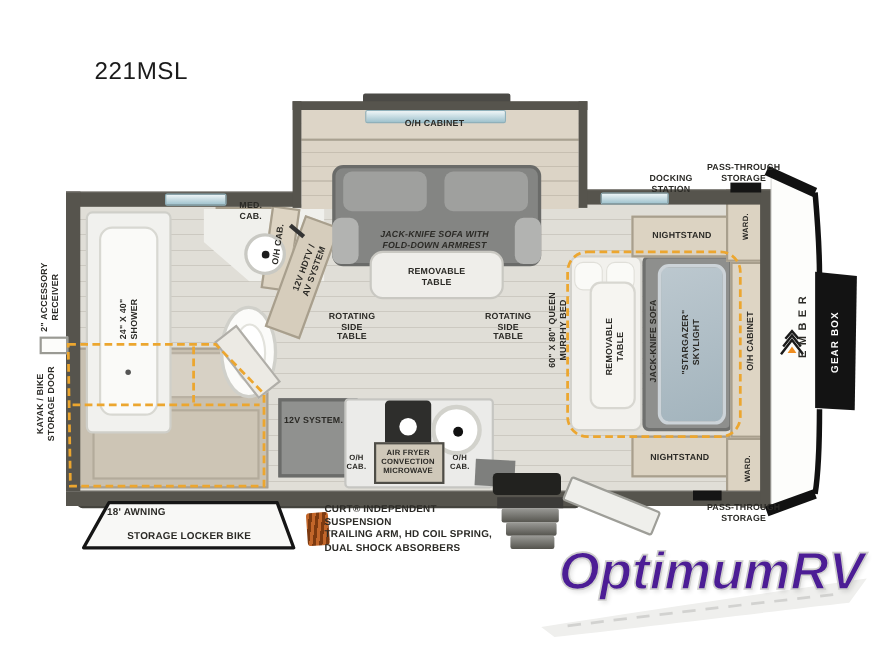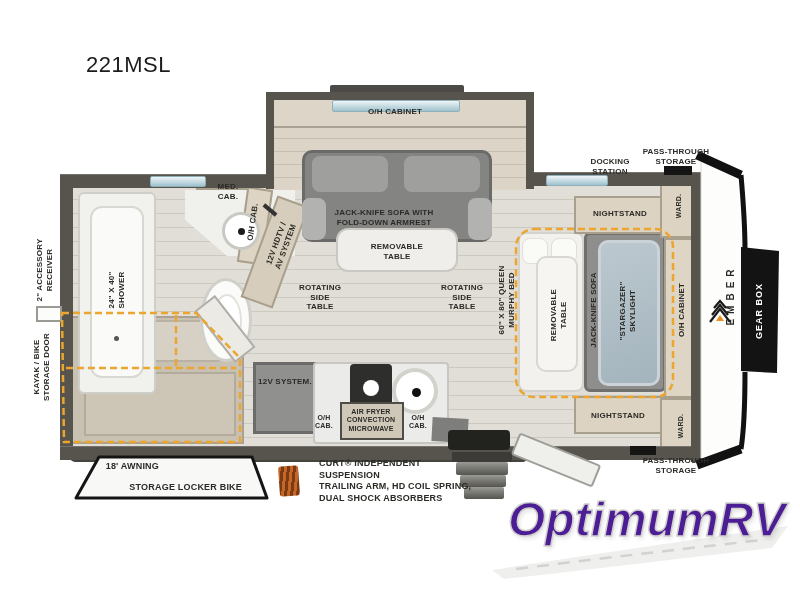--- a/index.html
+++ b/index.html
@@ -9,21 +9,21 @@
   .floor{position:absolute;background:repeating-linear-gradient(180deg,#e0ded7 0 13px,#ccc9c1 13px 14px);z-index:1;}
   .floor-beige{position:absolute;background:repeating-linear-gradient(180deg,#dcd4c6 0 12px,#c7bfb1 12px 13px);z-index:2;}
   .box{position:absolute;z-index:10;box-sizing:border-box;}
   .cab{background:#dcd3c2;border:2px solid #a89f8d;}
   .lbl{position:absolute;z-index:30;font-weight:bold;font-size:8px;line-height:1.2;color:#2b2a26;
        text-align:center;white-space:pre-line;transform:translate(-50%,-50%);letter-spacing:.2px;}
   .v{transform:translate(-50%,-50%) rotate(-90deg);}
   .r82{transform:translate(-50%,-50%) rotate(-82deg);}
   .r70{transform:translate(-50%,-50%) rotate(-70deg);}
   .s7{font-size:7px;}
-  .s9{font-size:9px;text-align:right;}
+  .s9{font-size:9px;}
   .title{position:absolute;left:86px;top:52px;font-size:22px;color:#1b1b1b;z-index:30;letter-spacing:.5px;}
   .window{position:absolute;background:linear-gradient(180deg,#eef5f7 0%,#9fc2cd 100%);
           border:1px solid #8fb0ba;z-index:20;border-radius:2px;}
   svg.overlay{position:absolute;left:0;top:0;z-index:25;pointer-events:none;}
   .watermark{position:absolute;left:508px;top:492px;width:300px;z-index:40;
              font-size:48px;font-weight:bold;font-style:italic;color:#4c1d95;
              -webkit-text-stroke:1.5px #cfcfcd;text-shadow:2px 3px 4px rgba(0,0,0,.10);}
   .coil{position:absolute;left:279px;top:466px;width:20px;height:30px;z-index:12;border-radius:3px;
         background:repeating-linear-gradient(100deg,#c2662a 0 3px,#7d3a10 3px 6px);transform:rotate(-4deg);}
 </style>
@@ -127,21 +127,21 @@
     <polygon points="741,247 779,251 777,373 741,371" fill="#131313"></polygon>
     <g>
       <path d="M710,322 L720,309 L730,322" fill="none" stroke="#1a1a1a" stroke-width="2.2"></path>
       <path d="M712,315 L720,305 L728,315" fill="none" stroke="#1a1a1a" stroke-width="2.2"></path>
       <path d="M714,308 L720,301 L726,308" fill="none" stroke="#1a1a1a" stroke-width="2.2"></path>
       <polygon points="716,321 720,315 724,321" fill="#ef8d21"></polygon>
     </g>
   </svg>
 
   <div class="lbl" style="left:395px;top:112px;width:120px;">O/H CABINET</div>
-  <div class="lbl" style="left:384px;top:218px;width:160px;">JACK-KNIFE SOFA WITH
+  <div class="lbl" style="left:395px;top:218px;width:160px;font-style:italic;">JACK-KNIFE SOFA WITH
 FOLD-DOWN ARMREST</div>
   <div class="lbl" style="left:397px;top:252px;width:90px;">REMOVABLE
 TABLE</div>
 
   <div class="lbl" style="left:320px;top:297px;width:70px;">ROTATING
 SIDE
 TABLE</div>
   <div class="lbl" style="left:462px;top:297px;width:70px;">ROTATING
 SIDE
 TABLE</div>
@@ -182,21 +182,21 @@
   <div class="lbl v" style="left:42px;top:367px;width:80px;">KAYAK / BIKE
 STORAGE DOOR</div>
   <div class="lbl" style="left:610px;top:167px;width:60px;">DOCKING
 STATION</div>
   <div class="lbl" style="left:676px;top:157px;width:80px;">PASS-THROUGH
 STORAGE</div>
   <div class="lbl" style="left:676px;top:466px;width:80px;">PASS-THROUGH
 STORAGE</div>
   <div class="lbl s9" style="left:124px;top:466px;width:70px;z-index:31;">18' AWNING</div>
   <div class="lbl s9" style="left:172px;top:487px;width:140px;z-index:31;">STORAGE LOCKER BIKE</div>
-  <div class="lbl s9" style="left:375px;top:481px;width:160px;text-align:left;line-height:1.3;margin-left:24px;">CURT® INDEPENDENT SUSPENSION
+  <div class="lbl s9" style="left:375px;top:481px;width:160px;text-align:left;line-height:1.3;">CURT® INDEPENDENT SUSPENSION
 TRAILING ARM, HD COIL SPRING,
 DUAL SHOCK ABSORBERS</div>
   <div class="lbl v" style="left:759px;top:311px;width:70px;color:#fff;font-size:9px;letter-spacing:1px;z-index:30;">GEAR BOX</div>
   <div class="lbl v" style="left:731px;top:295px;width:110px;font-size:10px;letter-spacing:5px;z-index:30;">EMBER</div>
 
   <div class="watermark">OptimumRV</div>
 
 </div>
 
 </body></html>

